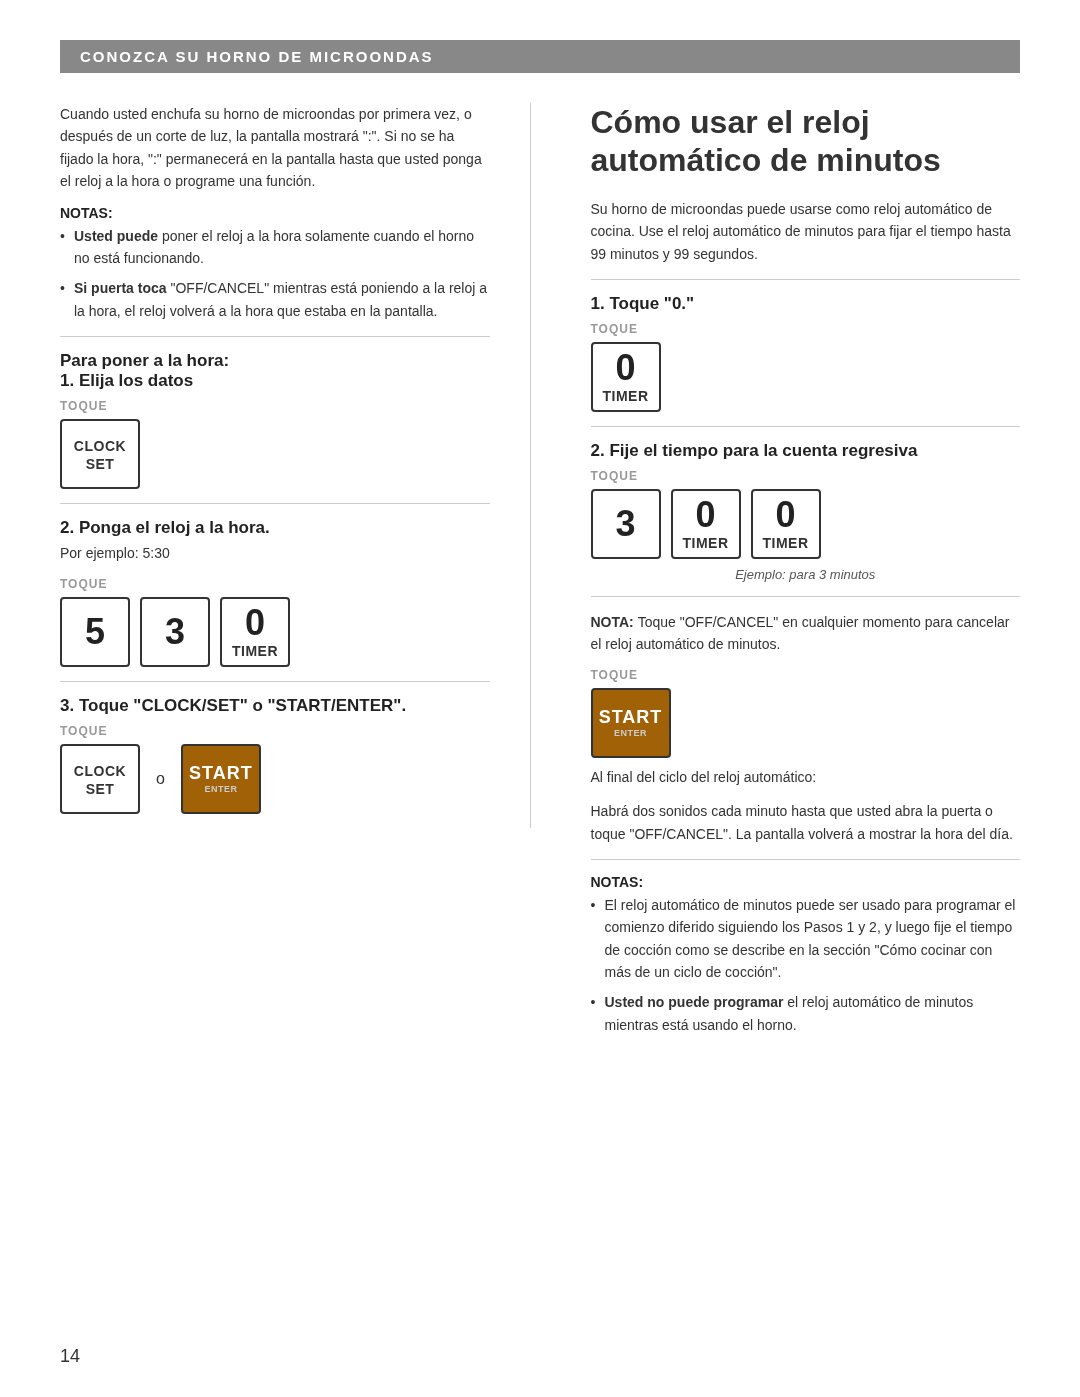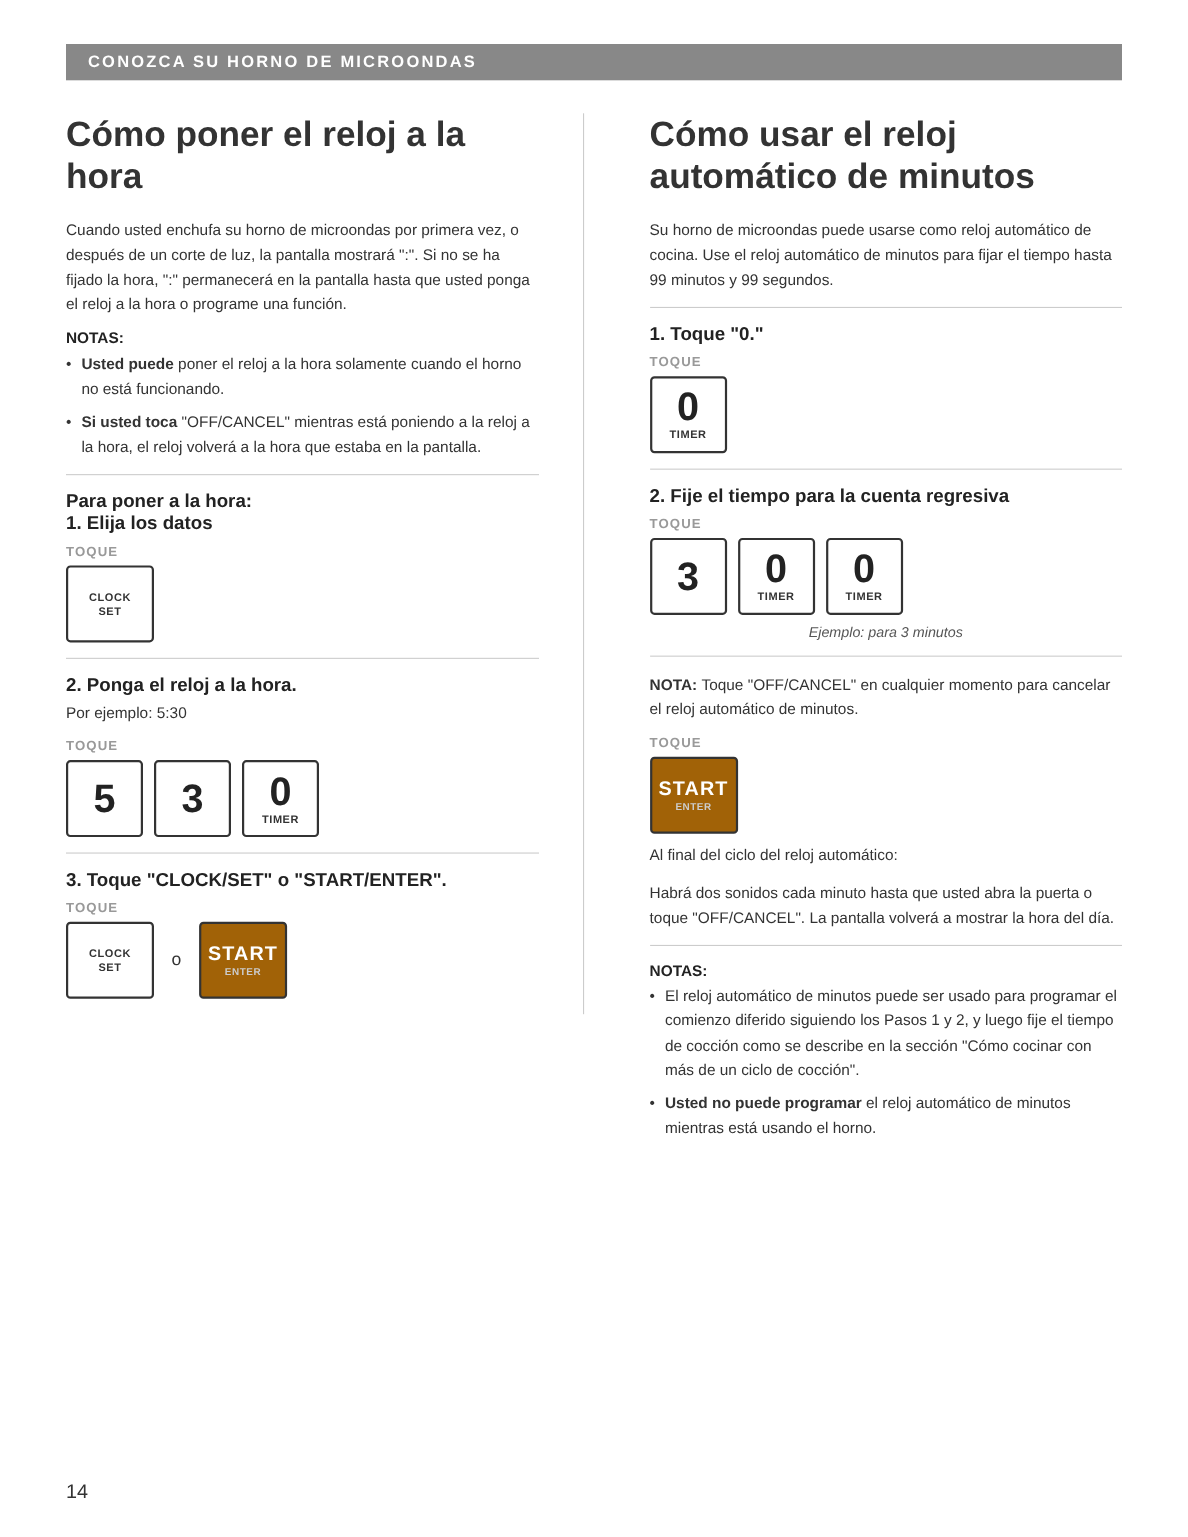--- a/index.html
+++ b/index.html
@@ -144,21 +144,21 @@
     }
 
     .key-box .key-digit {
       font-size: 36px;
       font-weight: bold;
       color: #222;
       line-height: 1;
     }
 
     .key-box .key-sub {
-      font-size: 10px;
+      font-size: 14px;
       font-weight: bold;
       color: #333;
       letter-spacing: 0.5px;
       text-align: center;
       margin-top: 2px;
       text-transform: uppercase;
     }
 
     .key-box.clock-set {
       width: 80px;
@@ -223,28 +223,27 @@
 <div class="page">
 
   <div class="header-bar">
     <span class="header-bar-title">CONOZCA SU HORNO DE MICROONDAS</span>
   </div>
 
   <div class="two-col">
 
     <div class="col-left">
 
-      <h1 class="section-title no-border">Cómo poner el reloj a la hora</h1>
 
       <p class="body-text">Cuando usted enchufa su horno de microondas por primera vez, o después de un corte de luz, la pantalla mostrará ":". Si no se ha fijado la hora, ":" permanecerá en la pantalla hasta que usted ponga el reloj a la hora o programe una función.</p>
 
       <p class="notas-label">NOTAS:</p>
       <ul class="bullet-list">
         <li><span class="bold">Usted puede</span> poner el reloj a la hora solamente cuando el horno no está funcionando.</li>
-        <li><span class="bold">Si usted toca</span> "OFF/CANCEL" mientras está poniendo a la reloj a la hora, el reloj volverá a la hora que estaba en la pantalla.</li>
+        <li><span class="bold">Si puerta toca</span> "OFF/CANCEL" mientras está poniendo a la reloj a la hora, el reloj volverá a la hora que estaba en la pantalla.</li>
       </ul>
 
       <div class="sub-section">
         <div class="step-heading">
           <span>Para poner a la hora:</span><br>
           <span>1. Elija los datos</span>
         </div>
         <div class="toque-label">TOQUE</div>
         <div class="key-group">
           <div class="key-box clock-set">

